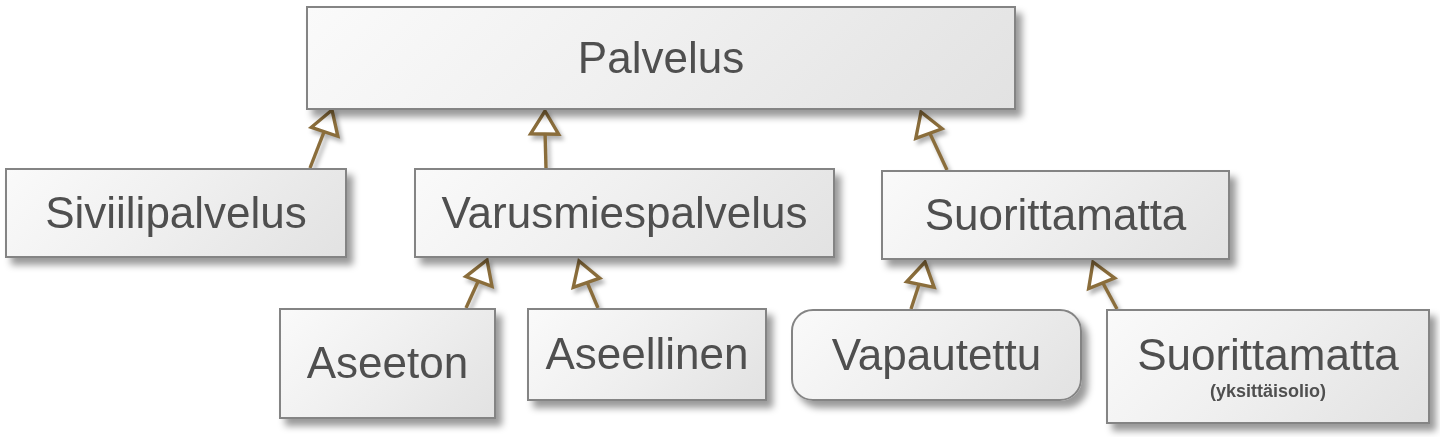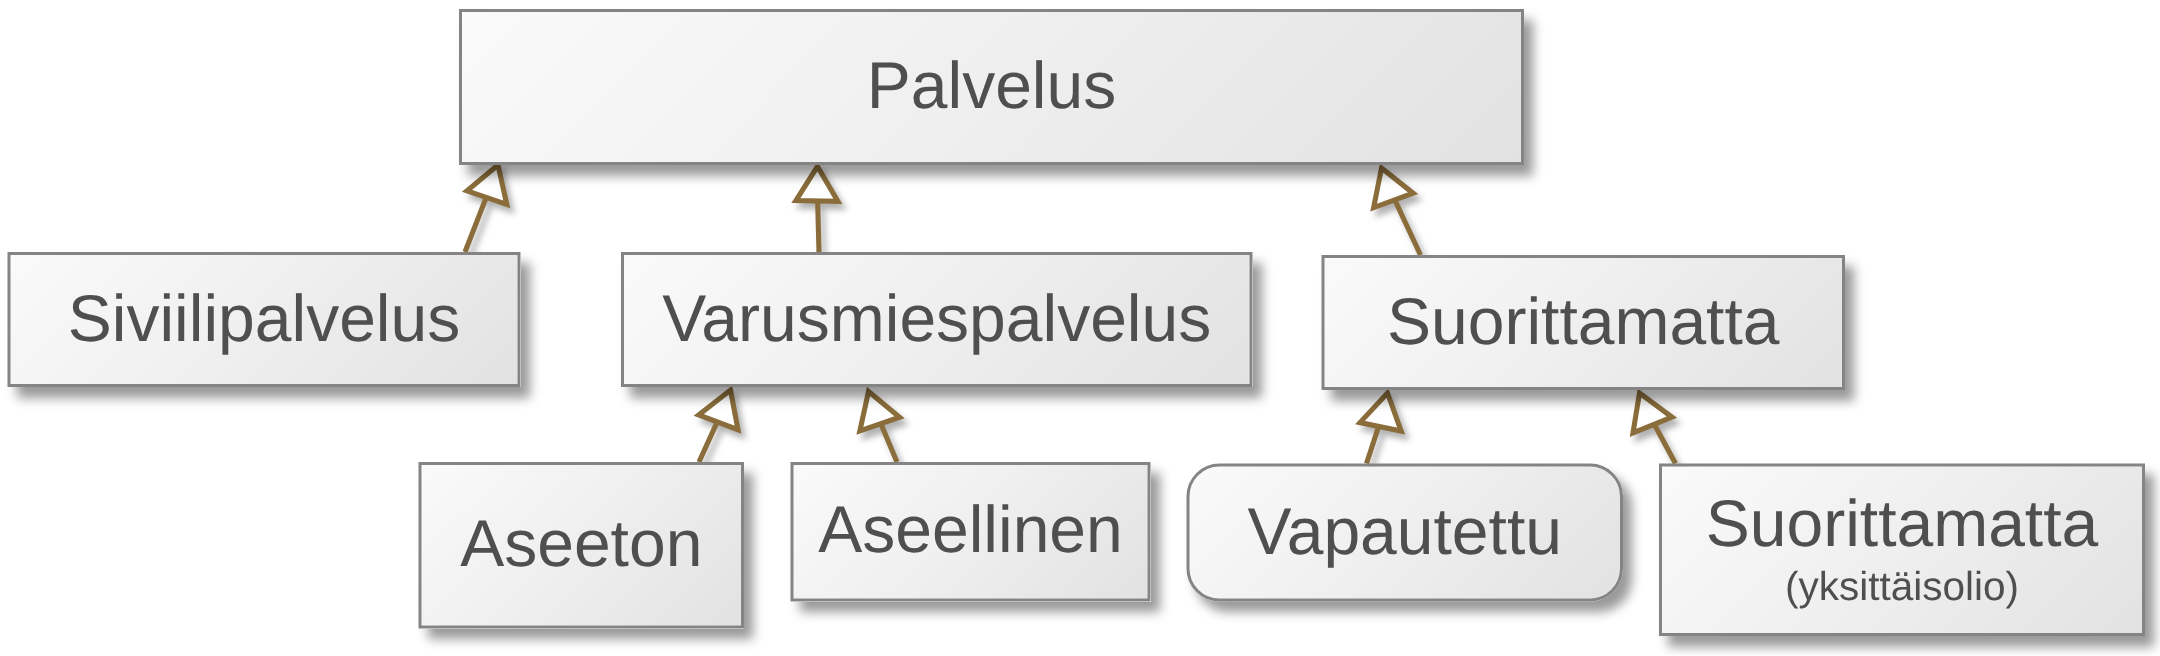--- a/index.html
+++ b/index.html
@@ -27,24 +27,25 @@
     justify-content: center;
     color: #4f4f4f;
   }
   .node .label {
     font-size: 44px;
     line-height: 1.1;
     letter-spacing: 0px;
     white-space: nowrap;
   }
   .node .sublabel {
-    font-size: 27px;
+    font-size: 18px;
     line-height: 1.1;
     margin-top: 2px;
     white-space: nowrap;
+    font-weight: bold;
   }
   #node-palvelus          { left: 306px; top: 6px;   width: 710px; height: 104px; }
   #node-siviilipalvelus   { left: 5px;   top: 168px; width: 342px; height: 90px;  }
   #node-varusmiespalvelus { left: 370px; top: 168px; width: 421px; height: 90px; margin-left: 44px;  }
   #node-suorittamatta     { left: 881px; top: 170px; width: 349px; height: 90px;  }
   #node-aseeton           { left: 279px; top: 308px; width: 217px; height: 111px;  }
   #node-aseellinen        { left: 527px; top: 308px; width: 240px; height: 93px;  }
   #node-vapautettu        { left: 791px; top: 309px; width: 291px; height: 92px; border-radius: 22px;  }
   #node-valitsematta      { left: 1106px; top: 309px; width: 324px; height: 115px; }
   svg.edges {

